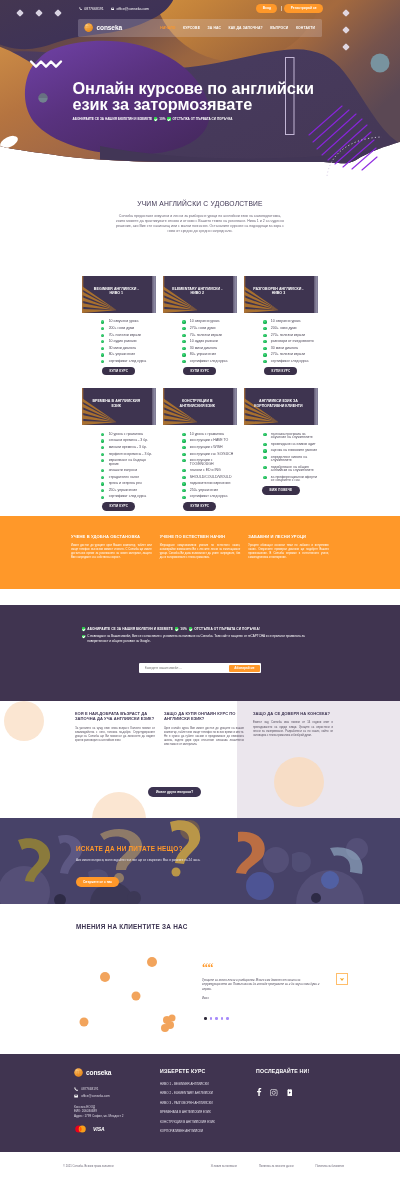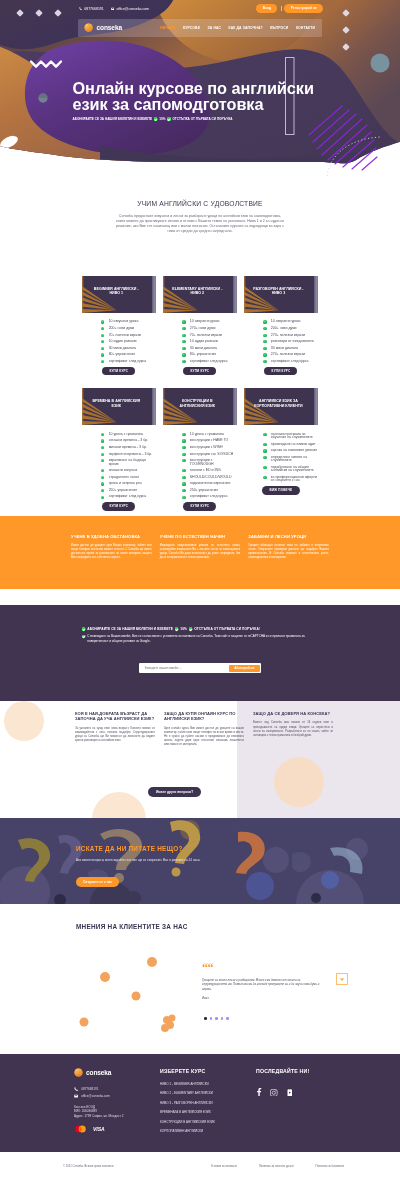--- a/index.html
+++ b/index.html
@@ -251,21 +251,21 @@
           <a class="navlink">ЗА НАС</a>
           <a class="navlink">КАК ДА ЗАПОЧНА?</a>
           <a class="navlink">ВЪПРОСИ</a>
           <a class="navlink">КОНТАКТИ</a>
         </div>
   </nav>
 
   <div class="hero-content">
     <h1 class="hero-title">
       <span>Онлайн курсове по английски</span><br>
-      <span>език за сапомодготовка</span>
+      <span>език за затормозявате</span>
     </h1>
     <div class="hero-promo">
       <span>АБОНИРАЙТЕ СЕ ЗА НАШИЯ БЮЛЕТИН И ВЗЕМЕТЕ</span>
       <span class="chk"></span>
       <span>10%</span>
       <span class="chk"></span>
       <span>ОТСТЪПКА ОТ ПЪРВАТА СИ ПОРЪЧКА</span>
     </div>
   </div>
 </section>

